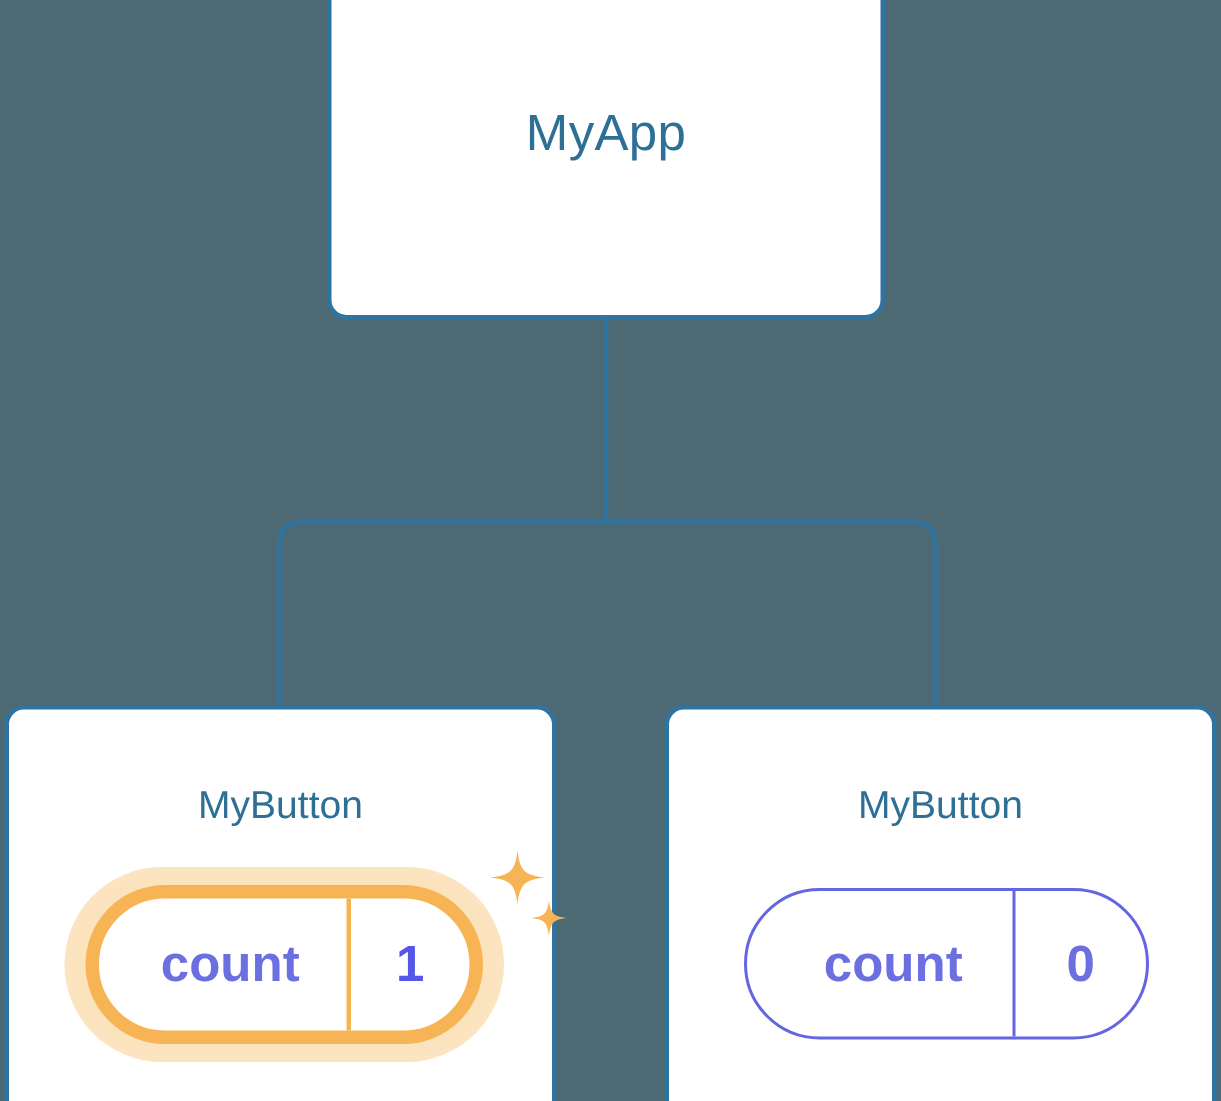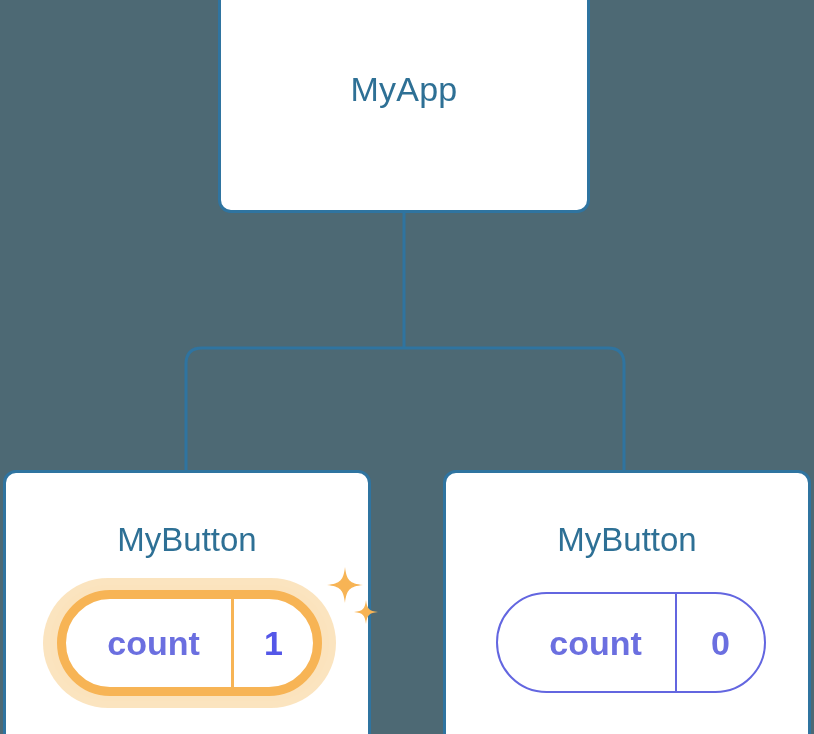--- a/index.html
+++ b/index.html
@@ -86,21 +86,21 @@
     height: 100%;
   }
 
   .child-title {
     position: absolute;
     left: 0;
     top: 50px;
     width: 100%;
     text-align: center;
     color: #2e7095;
-    font-size: 33px;
+    font-size: 26px;
     font-weight: 400;
     line-height: 1;
   }
 
   
   .state-pill {
     position: absolute;
     box-sizing: border-box;
     display: flex;
     align-items: stretch;

